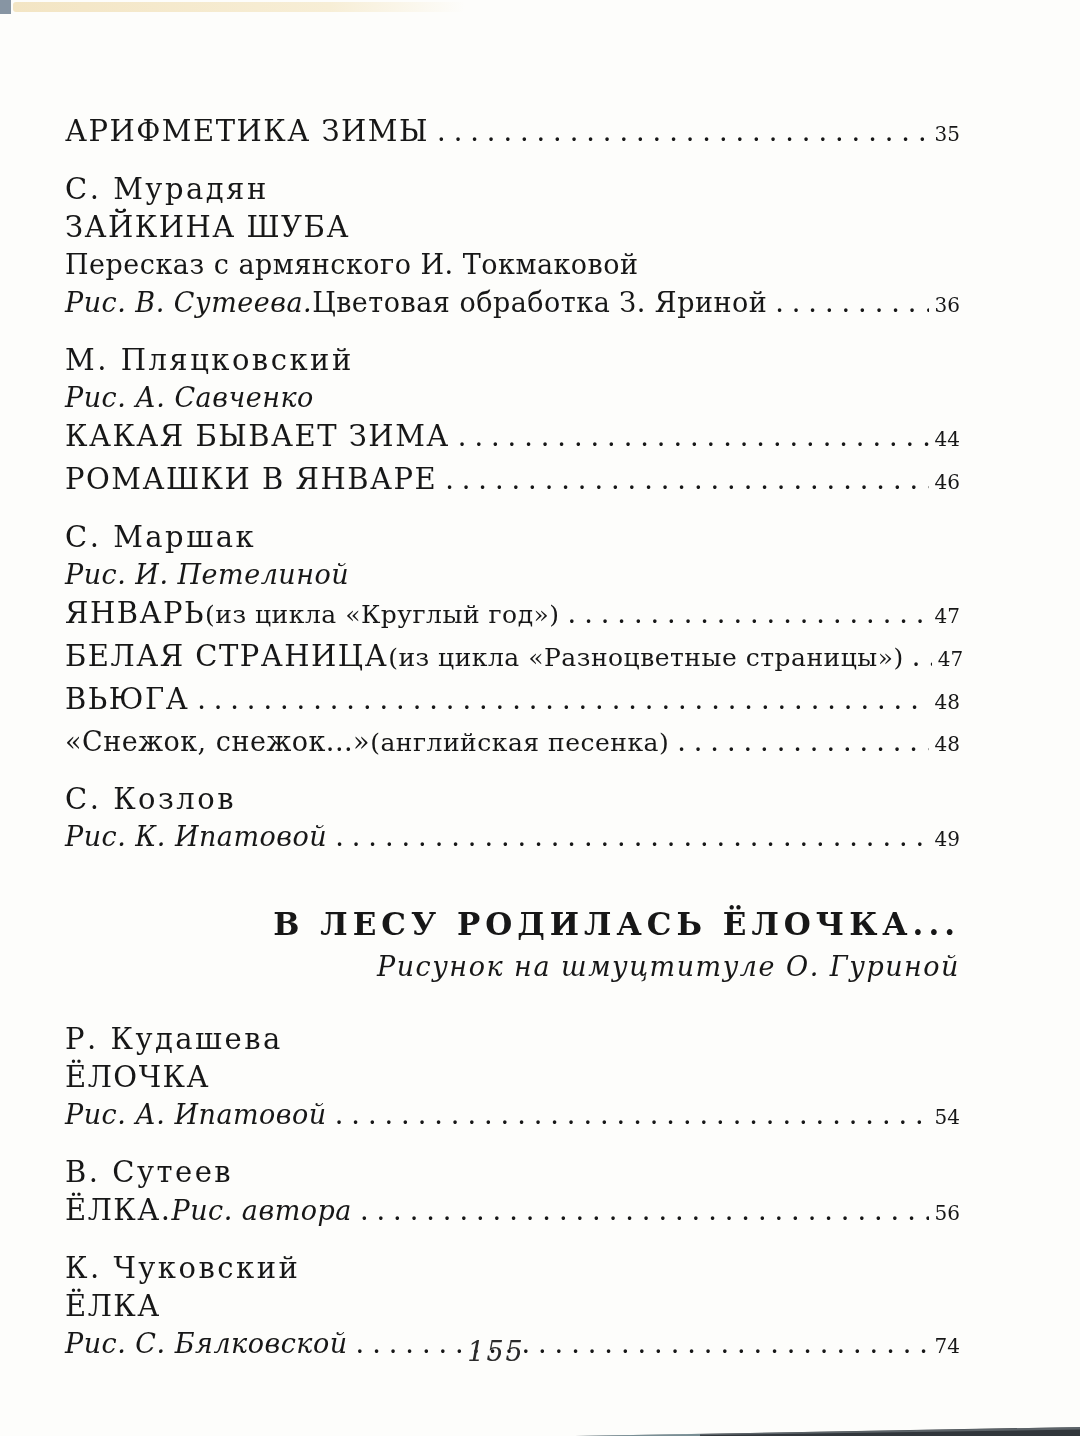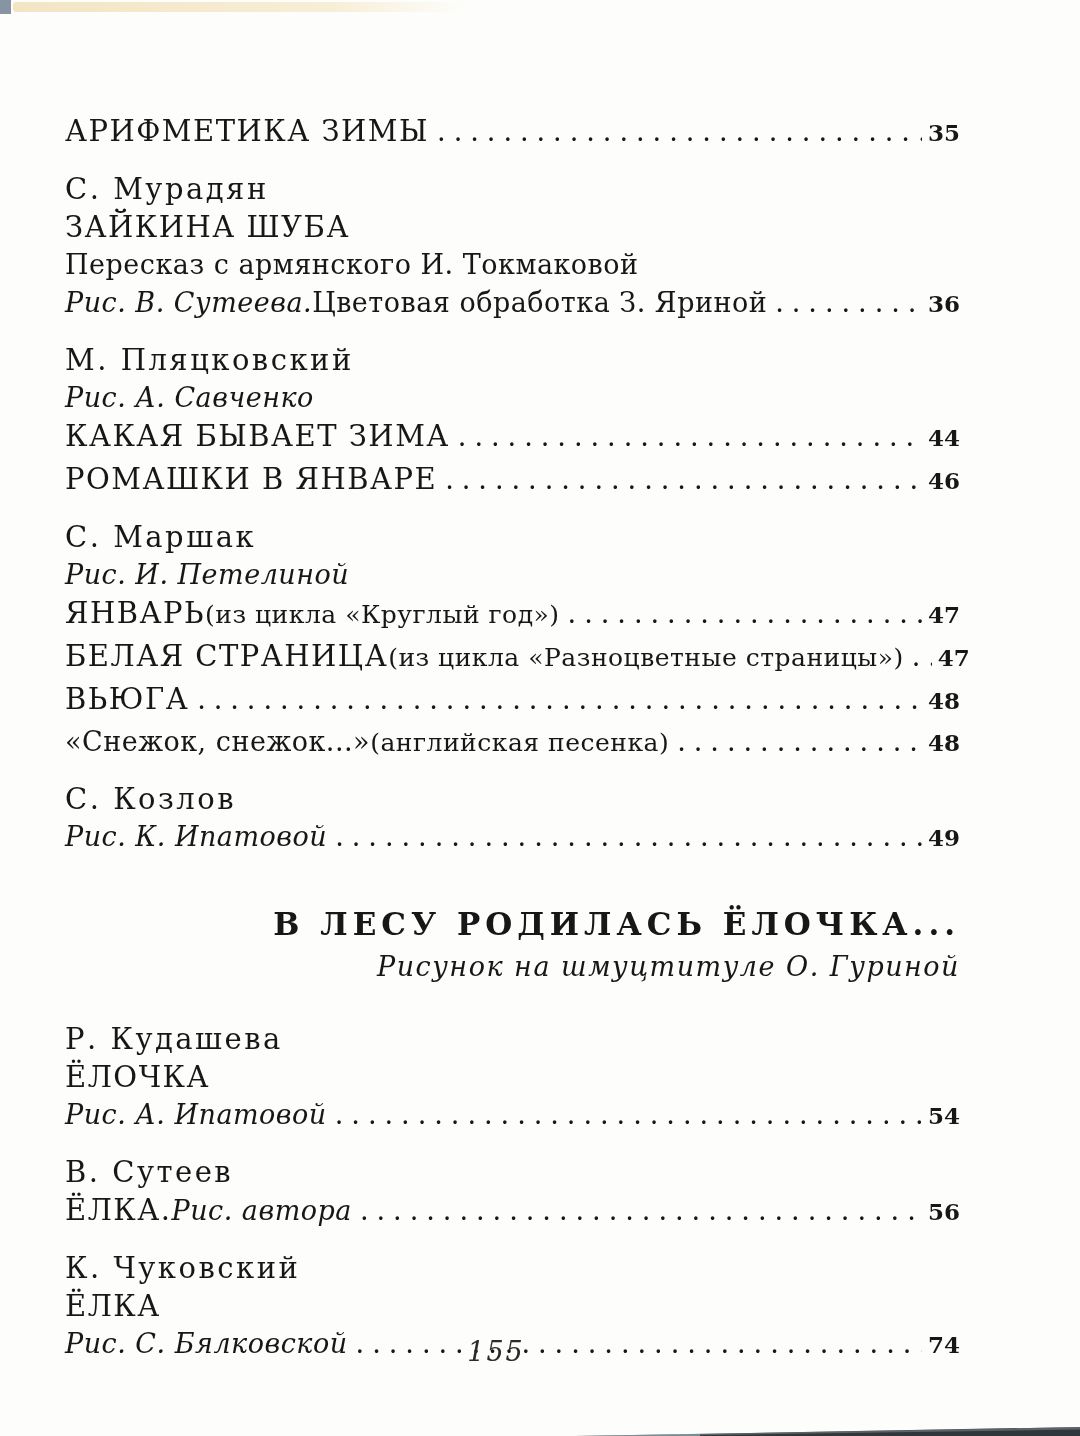--- a/index.html
+++ b/index.html
@@ -67,23 +67,22 @@
     white-space: nowrap;
     margin-left: 8px;
     min-width: 20px;
   }
   .leader::after {
     content: "......................................................................................";
     font-size: 27px;
     letter-spacing: 8px;
   }
   .toc-page-num {
-    font-size: 23px;
+    font-size: 20px;
     margin-left: 6px;
-    font-weight: bold;
   }
   .sec-header {
     text-align: right;
     margin-top: 42px;
     margin-bottom: 32px;
   }
   .sec-title {
     font-size: 31px;
     font-weight: bold;
     letter-spacing: 5px;

